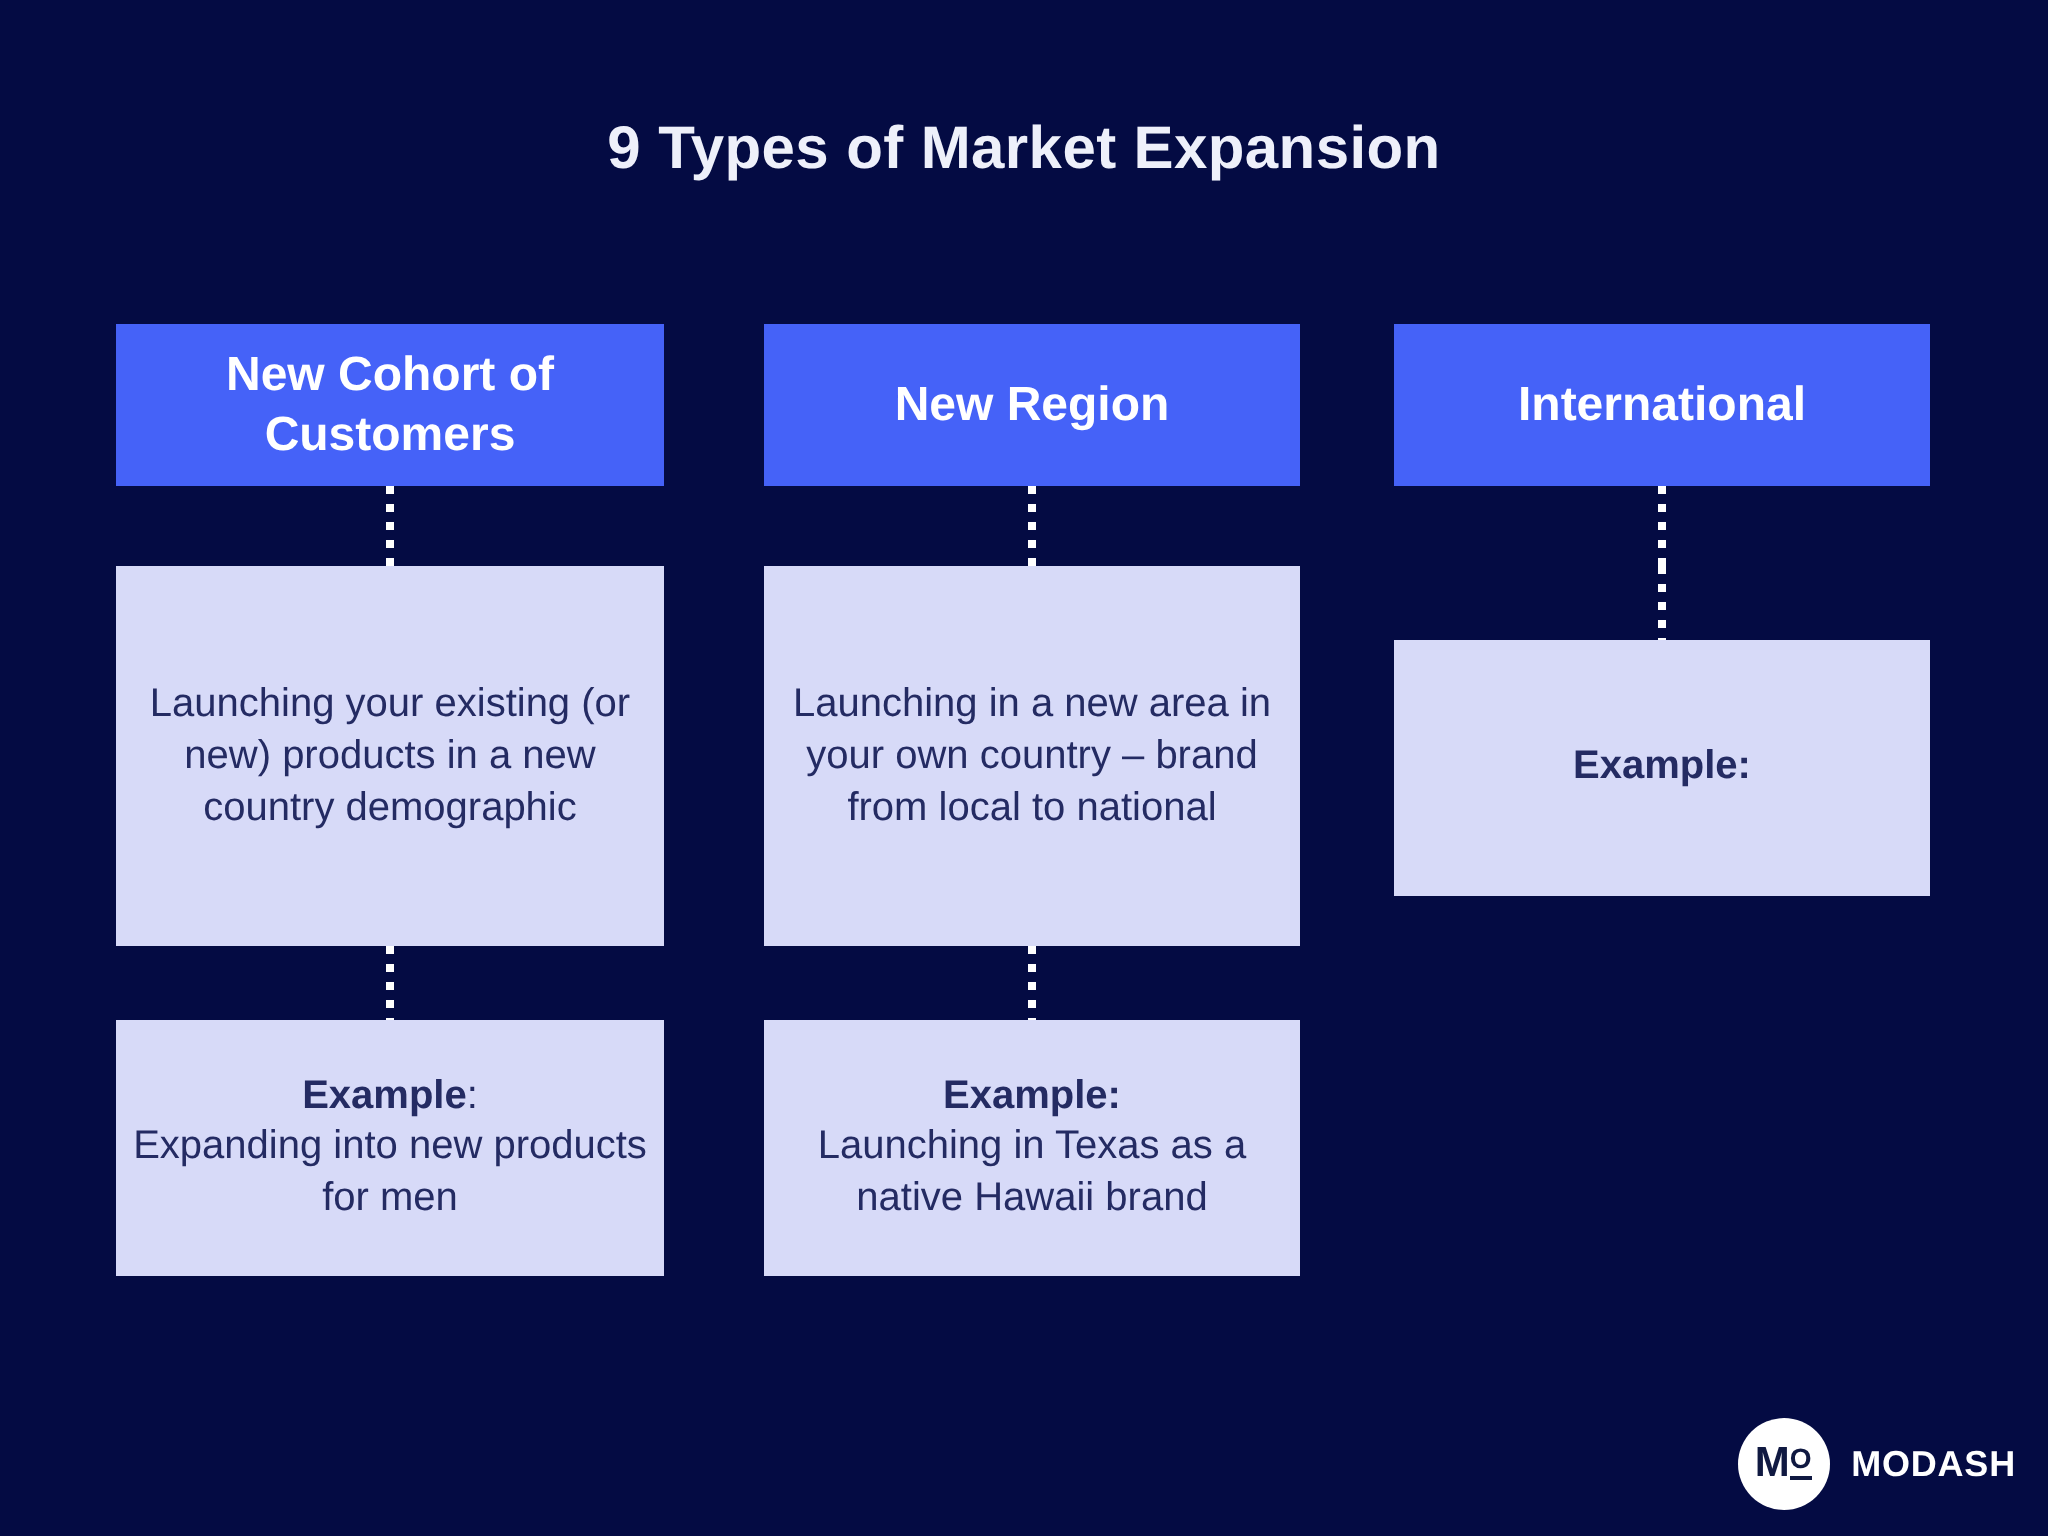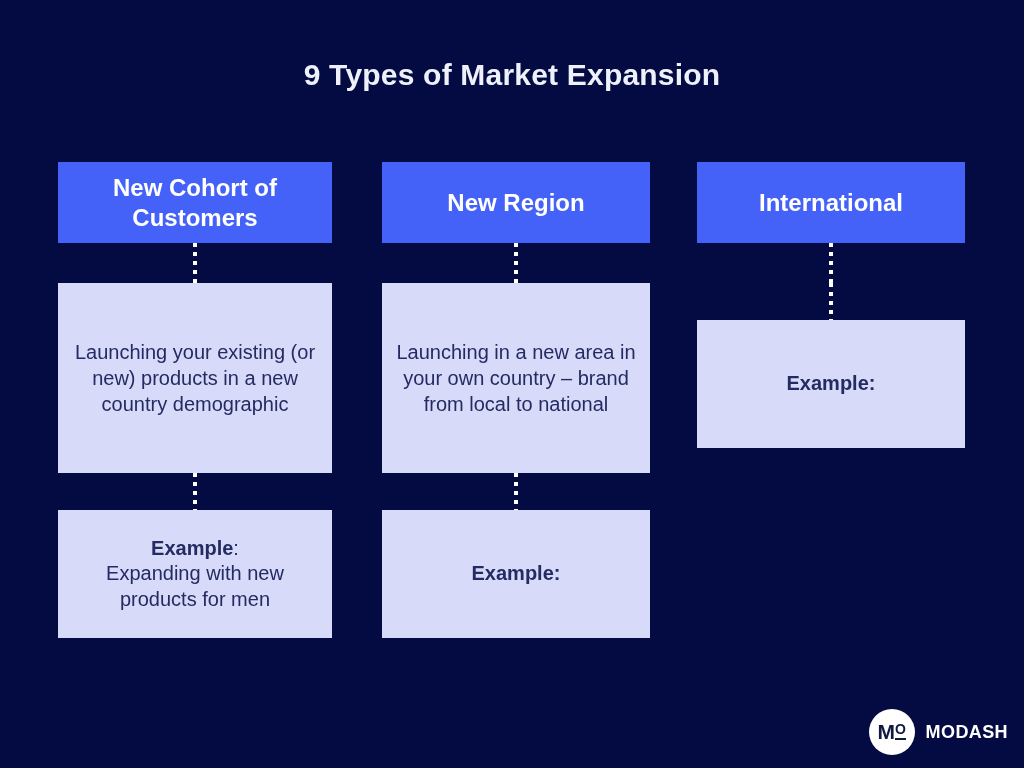--- a/index.html
+++ b/index.html
@@ -134,31 +134,32 @@
 
   <h1 class="title">9 Types of Market Expansion</h1>
 
   <section class="column col-0">
     <div class="header-box">New Cohort of Customers</div>
     <div class="connector c1"></div>
     <div class="desc-box">Launching your existing (or new) products in a new country demographic</div>
     <div class="connector c2"></div>
     <div class="example-box">
       <div><span class="ex-label">Example</span><span>:</span></div>
-      <div>Expanding with new products for men</div>
+      <div>Expanding into new products for men</div>
     </div>
   </section>
 
   <section class="column col-1">
     <div class="header-box">New Region</div>
     <div class="connector c1"></div>
     <div class="desc-box">Launching in a new area in your own country – brand from local to national</div>
     <div class="connector c2"></div>
     <div class="example-box">
       <div><span class="ex-label">Example:</span><span></span></div>
+      <div>Launching in Texas as a native Hawaii brand</div>
     </div>
   </section>
 
   <section class="column col-2">
     <div class="header-box">International</div>
     <div class="connector c1"></div>
     <div class="connector c2"></div>
     <div class="example-box">
       <div><span class="ex-label">Example:</span><span></span></div>
     </div>

